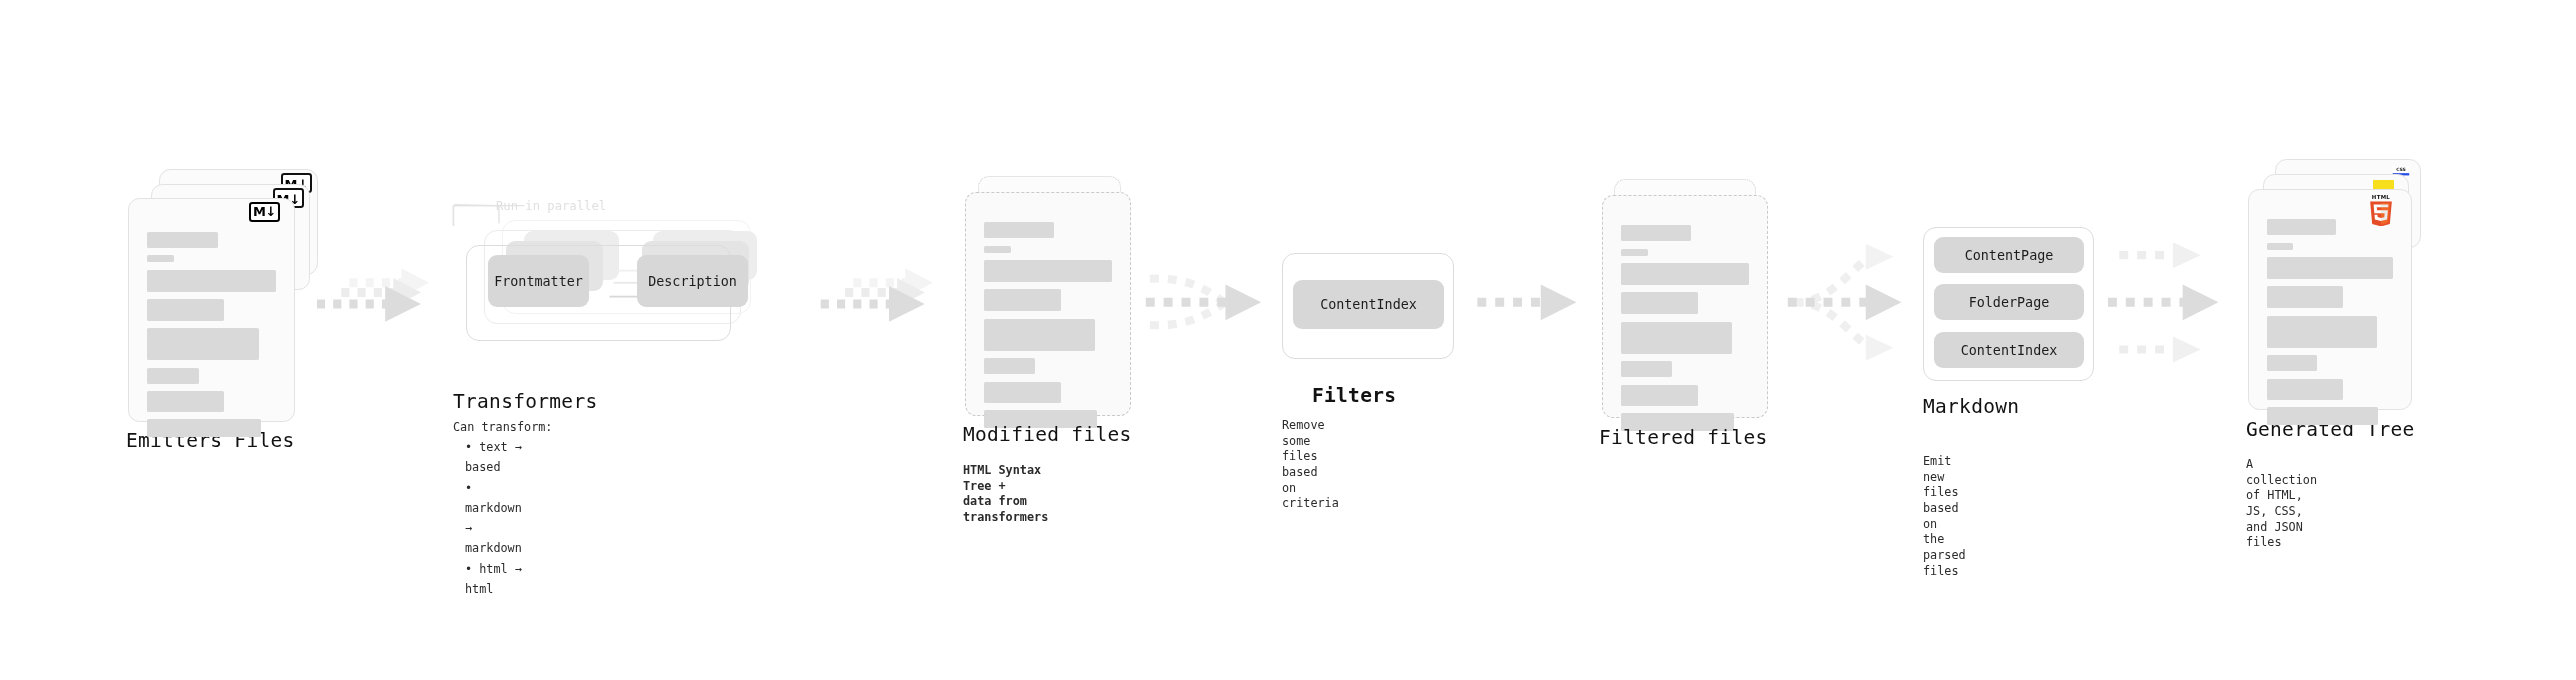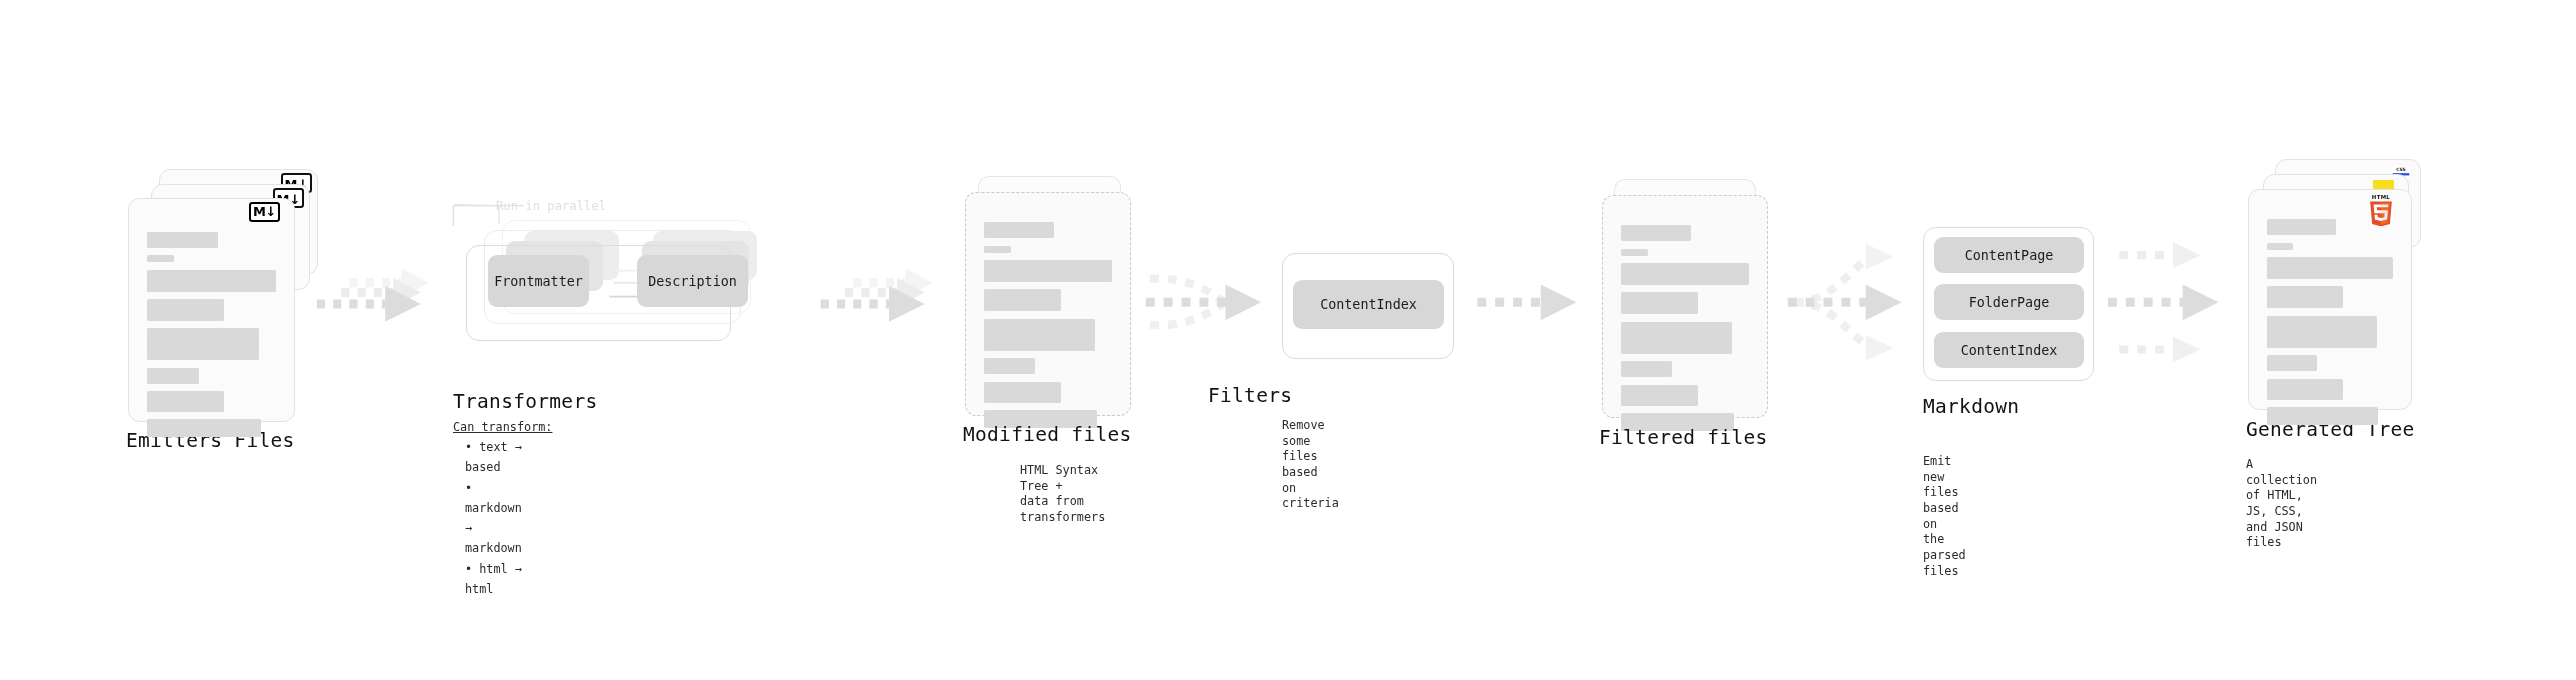--- a/index.html
+++ b/index.html
@@ -213,21 +213,21 @@
         <line x1="750" y1="365" x2="787" y2="365"></line>
         <polygon points="787,360.5 798,365 787,369.5"></polygon>
       </g>
     </svg>
 
     <div class="pill" style="left:488px; top:255px; width:101px; height:52px;">Frontmatter</div>
     <div class="pill" style="left:637px; top:255px; width:111px; height:52px;">Description</div>
 
     <div class="stage-title" style="left:453px; top:382px;margin-top:8px;">Transformers</div>
 
-    <div class="stage-sub" style="left:453px; top:420px;text-decoration:underline;">Can transform:</div>
+    <div class="stage-sub" style="left:453px; top:420px;">Can transform:</div>
 
     <ul class="bullets" style="left:465px; top:437px;">
       <li>text → based</li>
       <li>markdown → markdown</li>
       <li>html → html</li>
     </ul>
   </div>
 
   <div class="stage-col">
     <div class="file-card dotted-back" style="left:978px; top:176px; width:143px; height:73px;"></div>
@@ -239,29 +239,29 @@
         <div class="ln" style="width:100%; height:22px; margin-top:4.9px;"></div>
         <div class="ln" style="width:60%; height:22px;"></div>
         <div class="ln" style="width:87%; height:32px;"></div>
         <div class="ln" style="width:40%; height:16.3px;"></div>
         <div class="ln" style="width:60%; height:21px;"></div>
         <div class="ln" style="width:88%; height:18px;"></div>
       </div>
     </div>
 
     <div class="stage-title" style="left:963px; top:423px;">Modified files</div>
-    <div class="stage-desc" style="left:1020px; top:463px;">HTML Syntax Tree +
+    <div class="stage-desc" style="left:963px; top:463px;font-weight:bold;">HTML Syntax Tree +
 data from transformers</div>
   </div>
 
   <div class="stage-col">
     <div class="group-box" style="left:1282px; top:253px; width:172px; height:106px;"></div>
     <div class="pill" style="left:1293px; top:280px; width:151px; height:49px;">ContentIndex</div>
 
-    <div class="stage-title" style="left:1208px; top:384px;">Filters</div>
+    <div class="stage-title" style="left:1312px; top:384px;font-weight:bold;">Filters</div>
     <div class="stage-desc" style="left:1282px; top:418px;">Remove some files based
 on criteria</div>
   </div>
 
   <div class="stage-col">
     <div class="file-card dotted-back" style="left:1614px; top:179px; width:142px; height:73px;"></div>
 
     <div class="file-card dashed" style="left:1602px; top:195px; width:166px; height:223px;">
       <div class="card-lines" style="top:29px;">
         <div class="ln" style="width:55%; height:16.3px;"></div>

